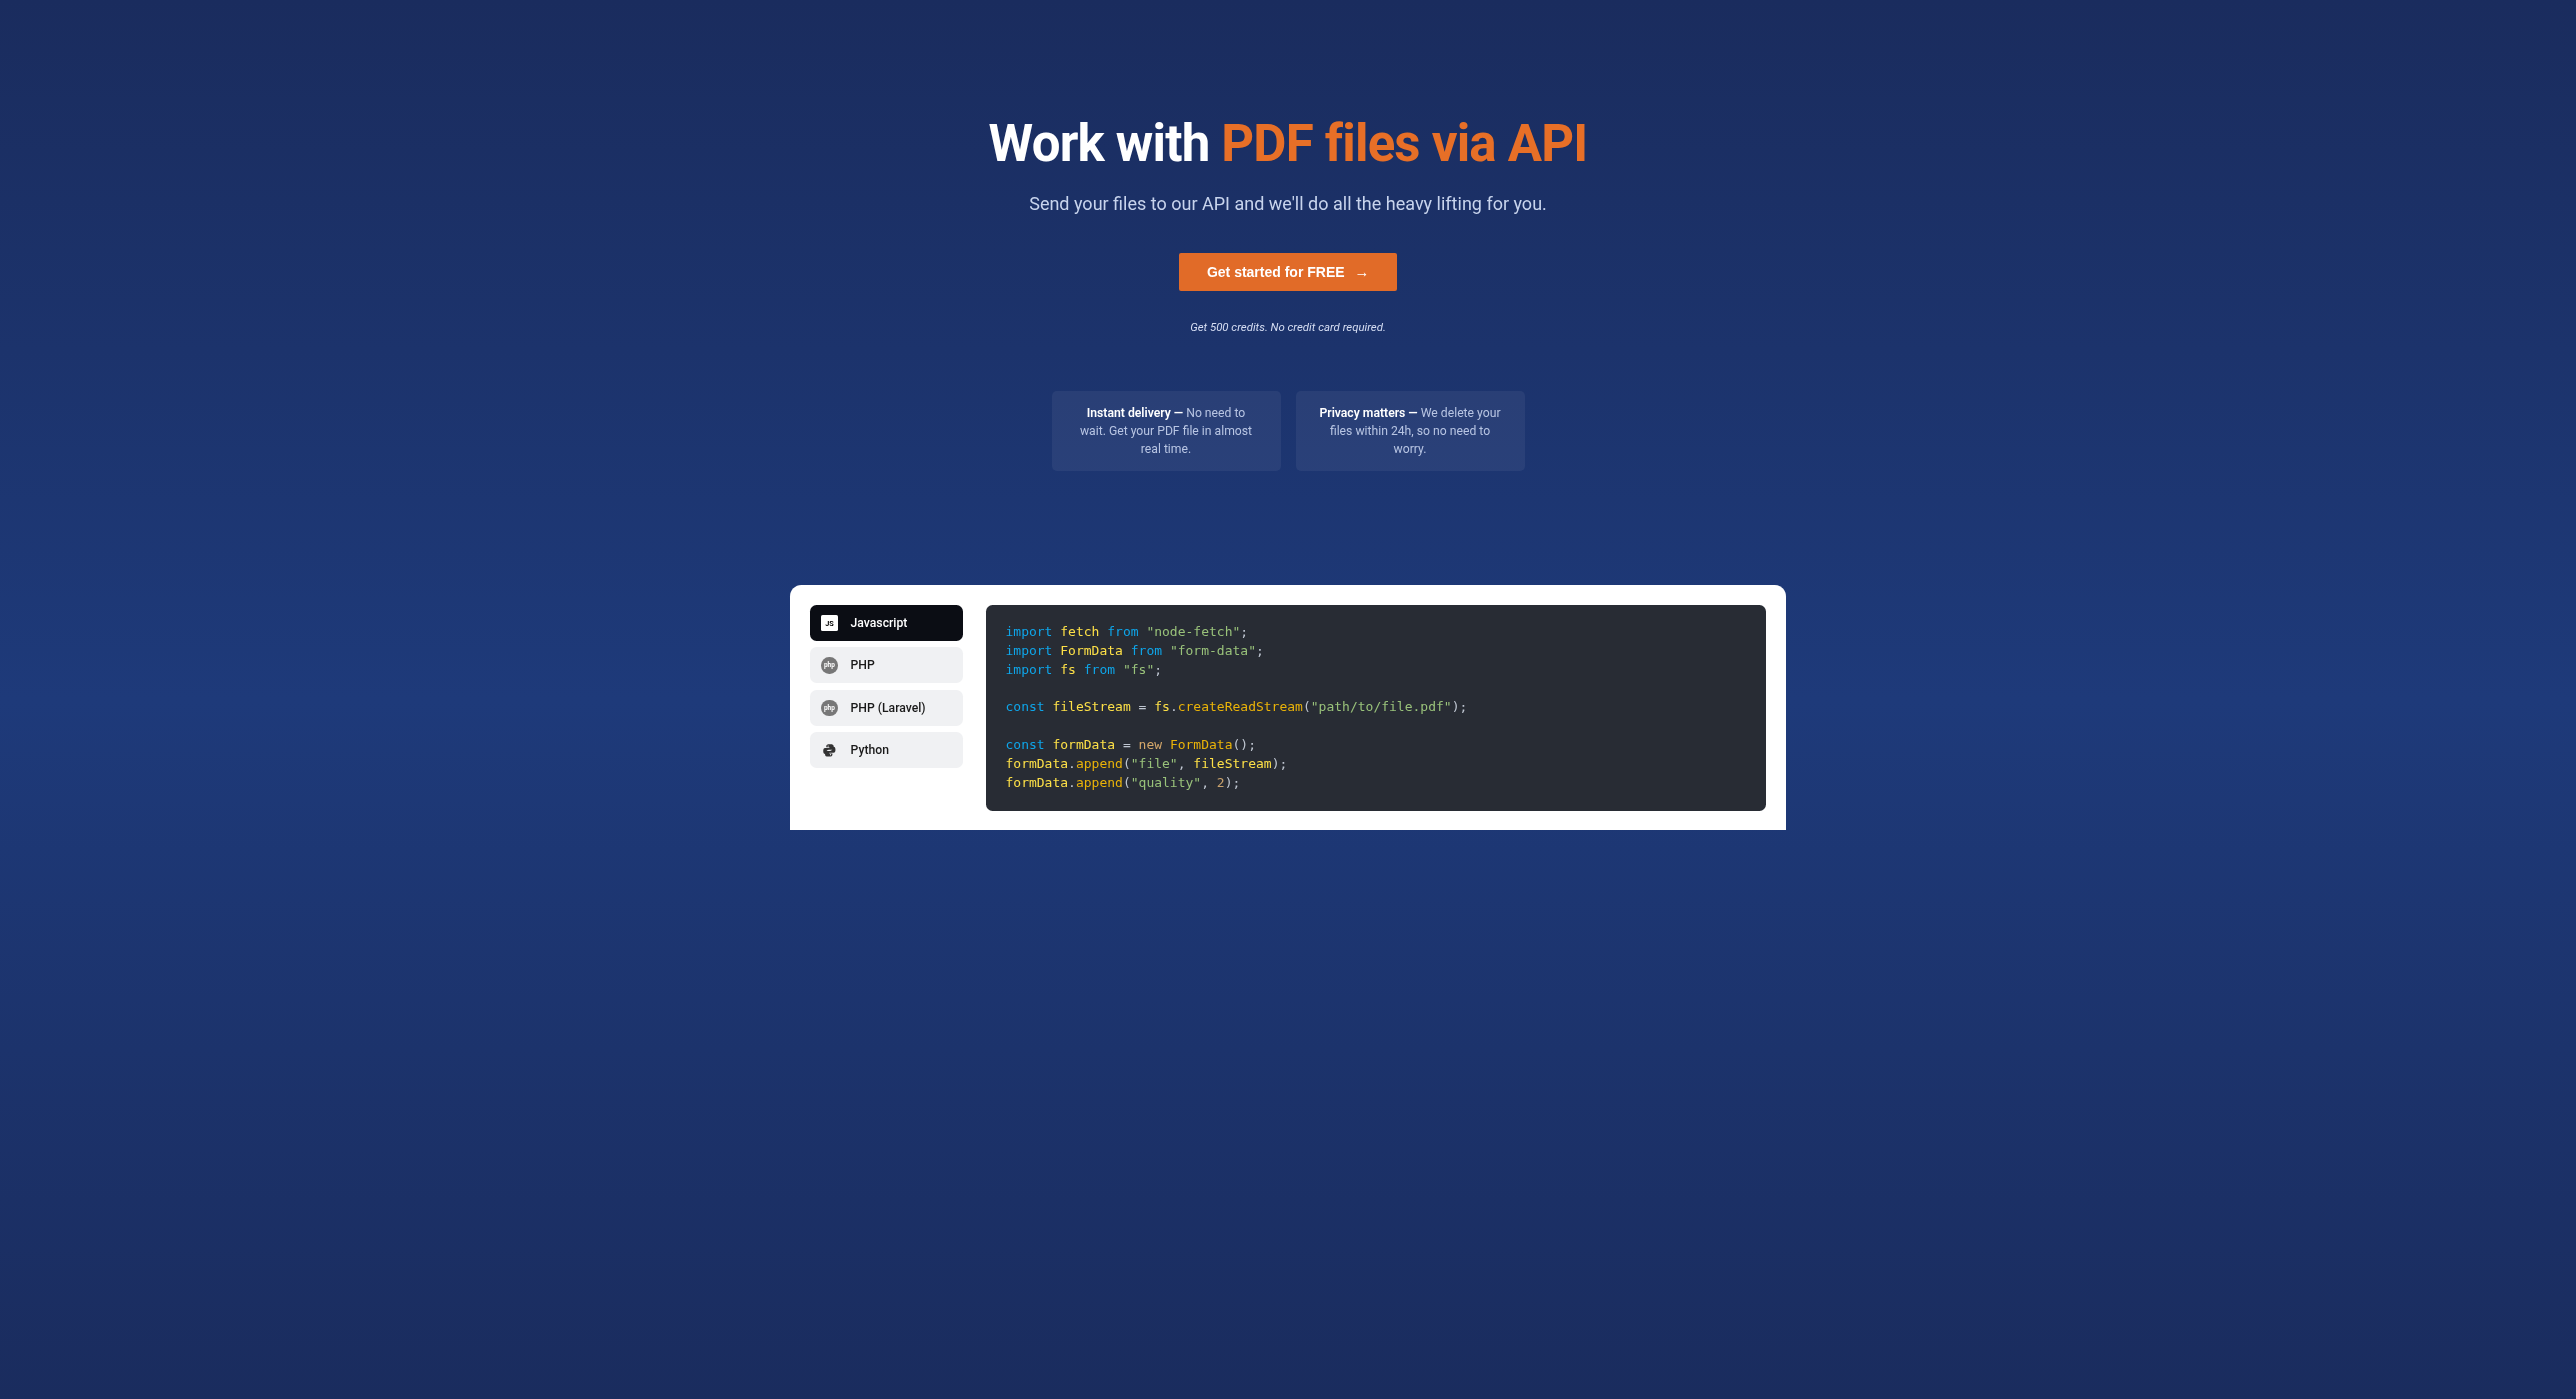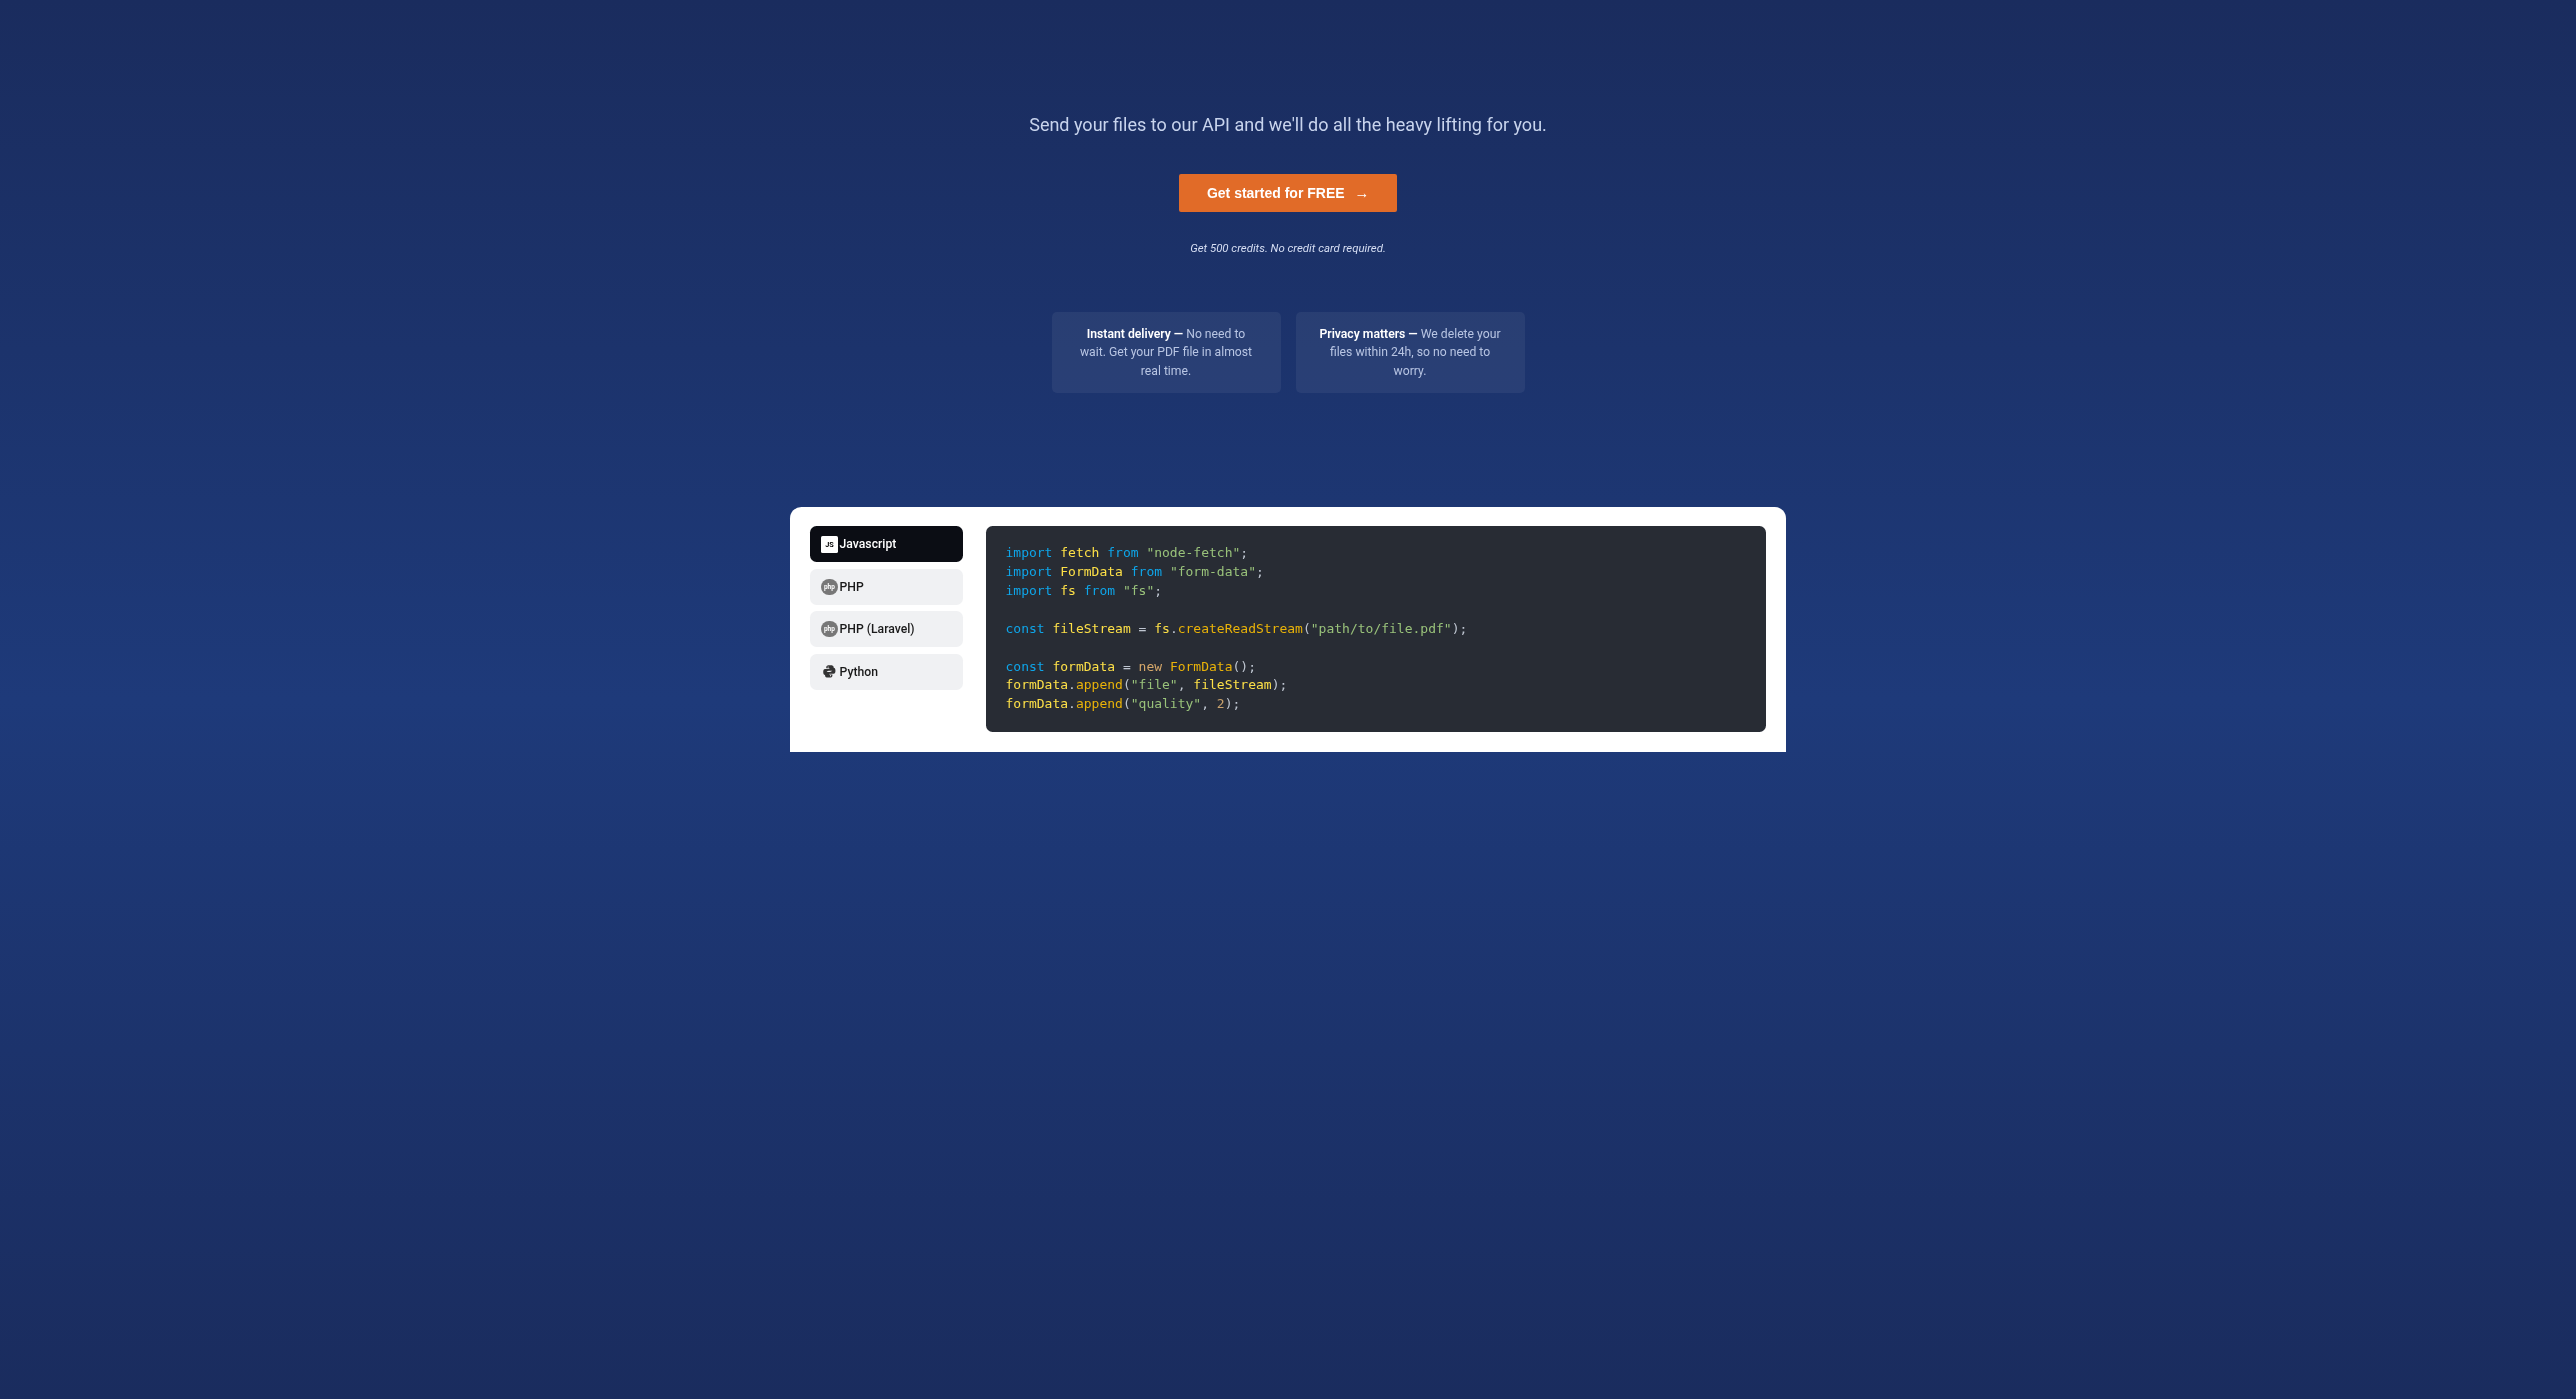--- a/index.html
+++ b/index.html
@@ -78,21 +78,21 @@
   background: #fff;
   border-radius: 11.4px 11.4px 0 0;
   padding: 19.6px;
   display: flex;
   gap: 23px;
 }
 .tabs-col { width: 153px; flex-shrink: 0; display: flex; flex-direction: column; gap: 6.5px; }
 .tab {
   display: flex;
   align-items: center;
-  gap: 2px;
+  gap: 13px;
   padding: 9.8px 11.4px;
   border-radius: 6.5px;
   background: #f0f1f3;
   color: #1a1a1a;
   font-size: 12.2px;
   font-weight: 500;
   cursor: pointer;
 }
 .tab.active { background: #0b0d14; color: #fff; }
 .tab-icon {
@@ -121,20 +121,23 @@
 .str { color: #99c27a; }
 .op { color: #bfc6d1; }
 .new { color: #d6a86a; }
 .num { color: #caa36d; }
 .ident { color: #fde047; }
 </style>
 </head>
 <body>
 
 <div class="hero">
+  <h1 class="hero-title">
+    <span>Work with </span><span class="accent">PDF files via API</span>
+  </h1>
   <p class="hero-subtitle">Send your files to our API and we'll do all the heavy lifting for you.</p>
   <button class="cta-button">
     <span>Get started for FREE</span>
     <span class="cta-arrow">→</span>
   </button>
   <p class="cta-note">Get 500 credits. No credit card required.</p>
 
   <div class="features">
     <div class="feature-card">
       <span class="bold">Instant delivery — </span><span>No need to wait. Get your PDF file in almost real time.</span>

